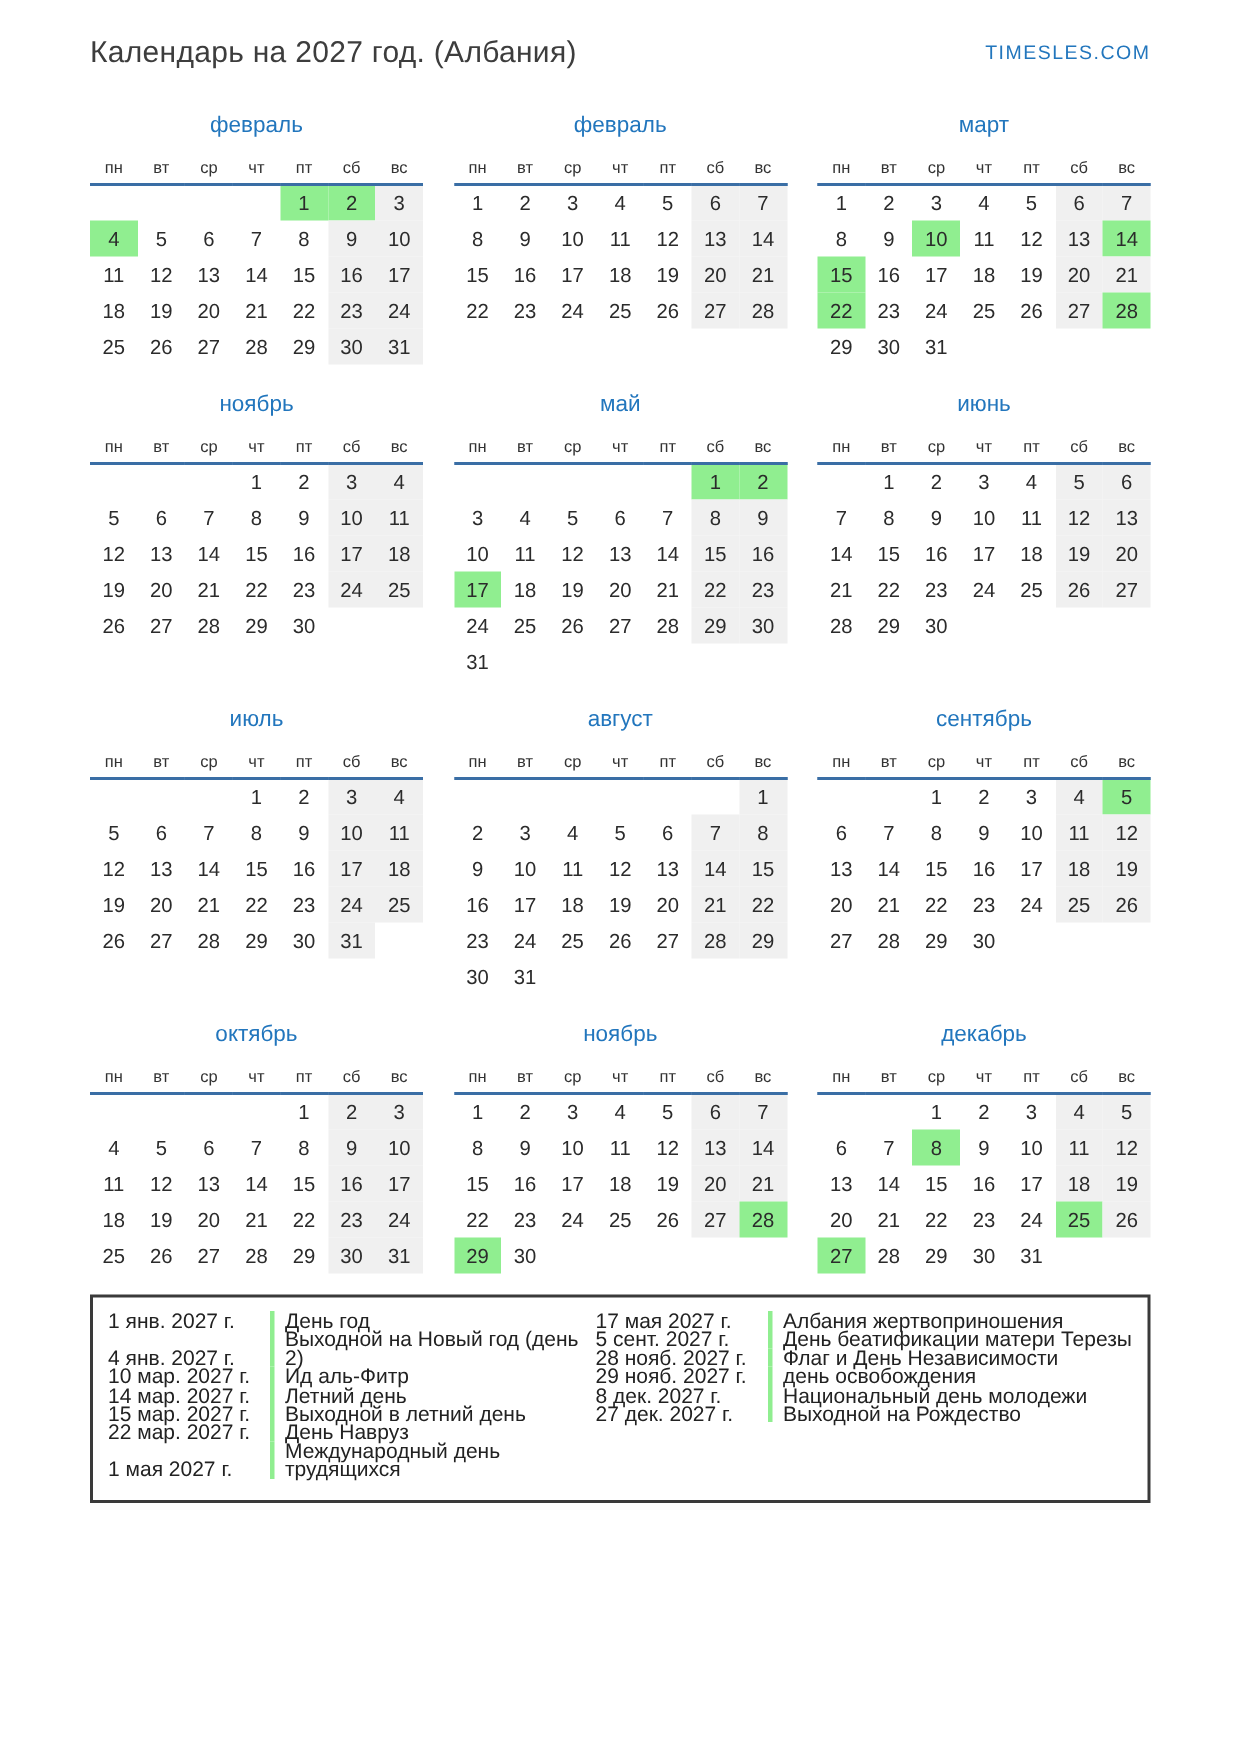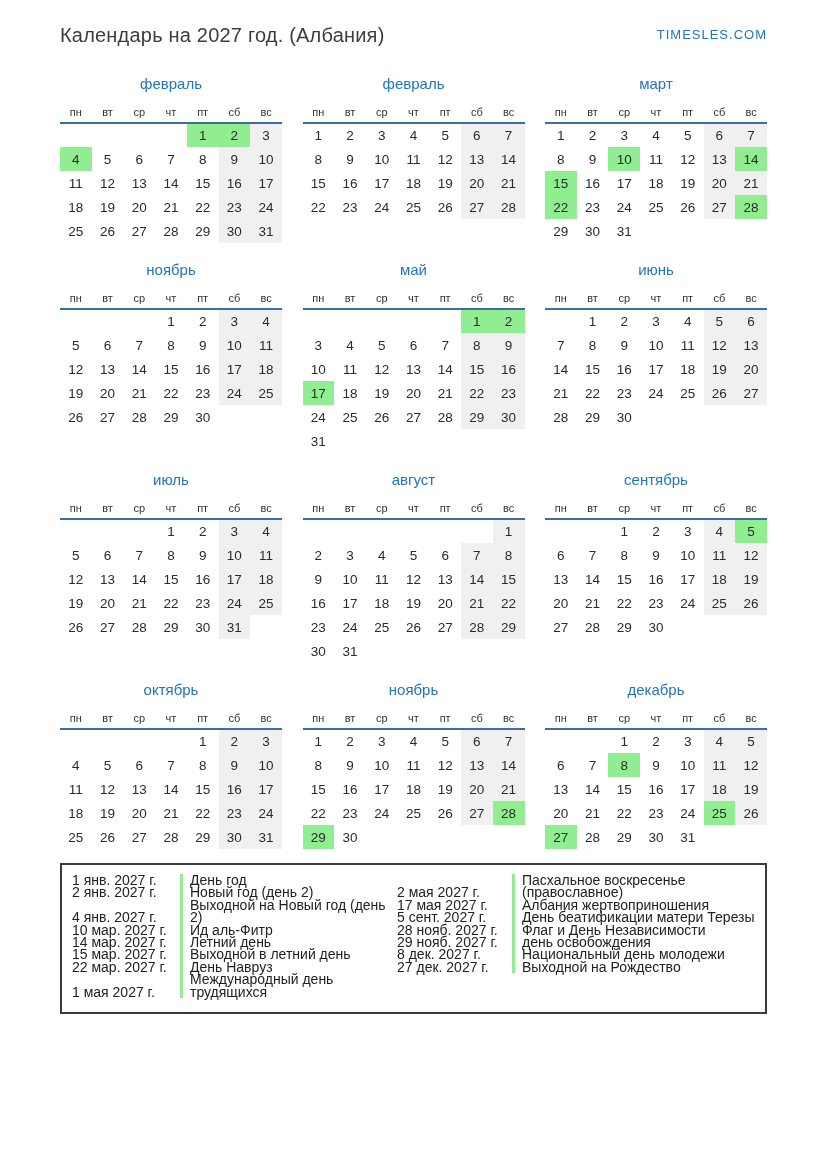--- a/index.html
+++ b/index.html
@@ -847,24 +847,20 @@
     </div>
   </div>
 
 <div class="legend-box">
   <div class="legend-col left">
       <div class="legend-item">
         <span class="legend-date">1 янв. 2027 г.</span>
         <span class="legend-name">День год</span>
       </div>
       <div class="legend-item">
-        <span class="legend-date">2 янв. 2027 г.</span>
-        <span class="legend-name">Новый год (день 2)</span>
-      </div>
-      <div class="legend-item">
         <span class="legend-date">4 янв. 2027 г.</span>
         <span class="legend-name">Выходной на Новый год (день 2)</span>
       </div>
       <div class="legend-item">
         <span class="legend-date">10 мар. 2027 г.</span>
         <span class="legend-name">Ид аль-Фитр</span>
       </div>
       <div class="legend-item">
         <span class="legend-date">14 мар. 2027 г.</span>
         <span class="legend-name">Летний день</span>
@@ -876,24 +872,20 @@
       <div class="legend-item">
         <span class="legend-date">22 мар. 2027 г.</span>
         <span class="legend-name">День Навруз</span>
       </div>
       <div class="legend-item">
         <span class="legend-date">1 мая 2027 г.</span>
         <span class="legend-name">Международный день трудящихся</span>
       </div>
     </div>
   <div class="legend-col right">
-      <div class="legend-item">
-        <span class="legend-date">2 мая 2027 г.</span>
-        <span class="legend-name">Пасхальное воскресенье (православное)</span>
-      </div>
       <div class="legend-item">
         <span class="legend-date">17 мая 2027 г.</span>
         <span class="legend-name">Албания жертвоприношения</span>
       </div>
       <div class="legend-item">
         <span class="legend-date">5 сент. 2027 г.</span>
         <span class="legend-name">День беатификации матери Терезы</span>
       </div>
       <div class="legend-item">
         <span class="legend-date">28 нояб. 2027 г.</span>

